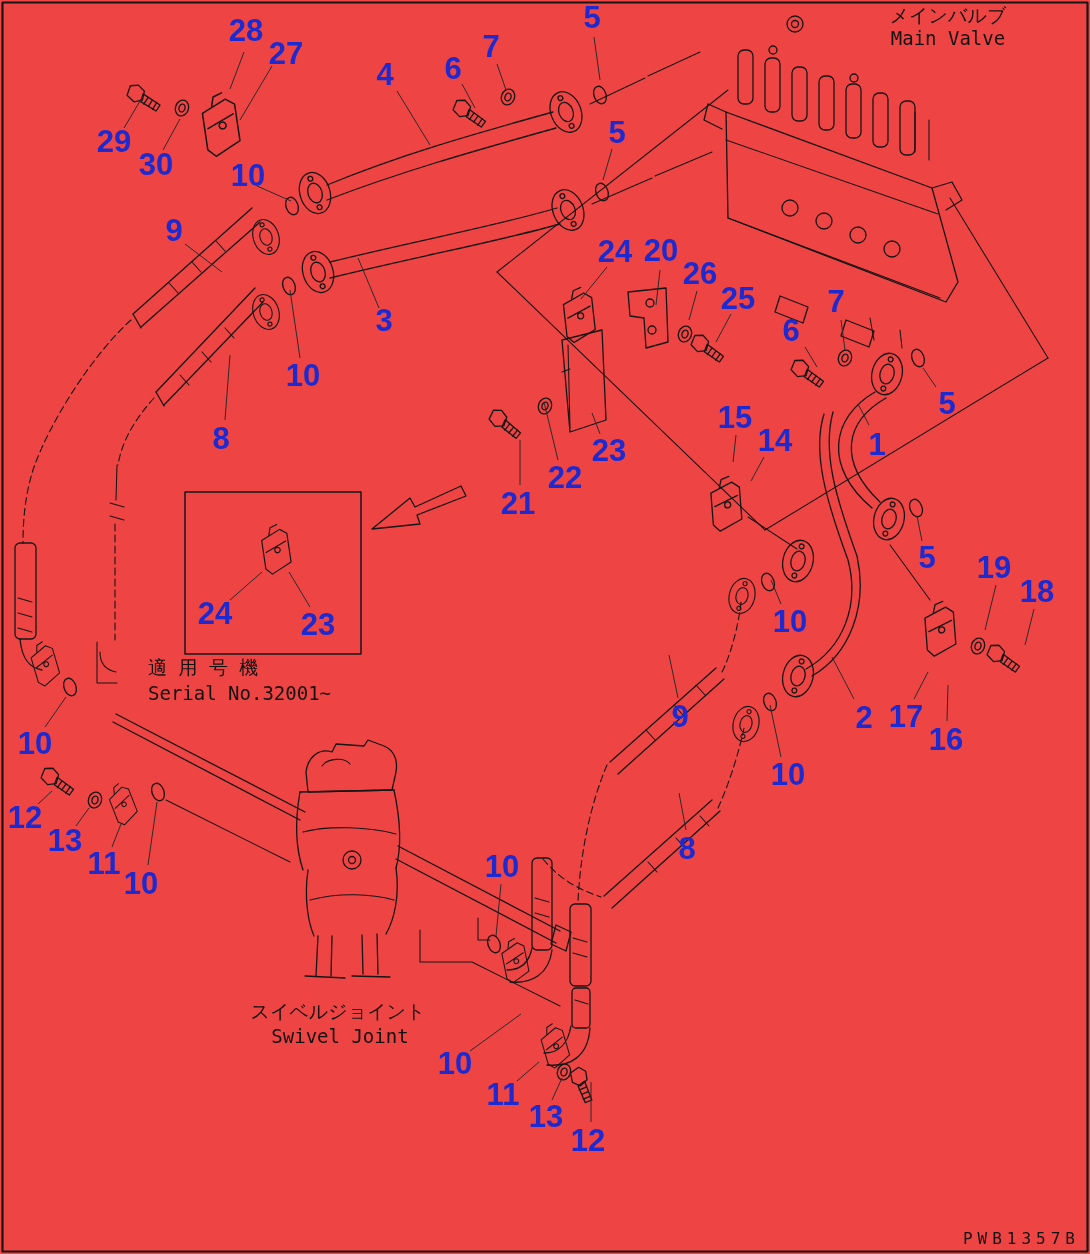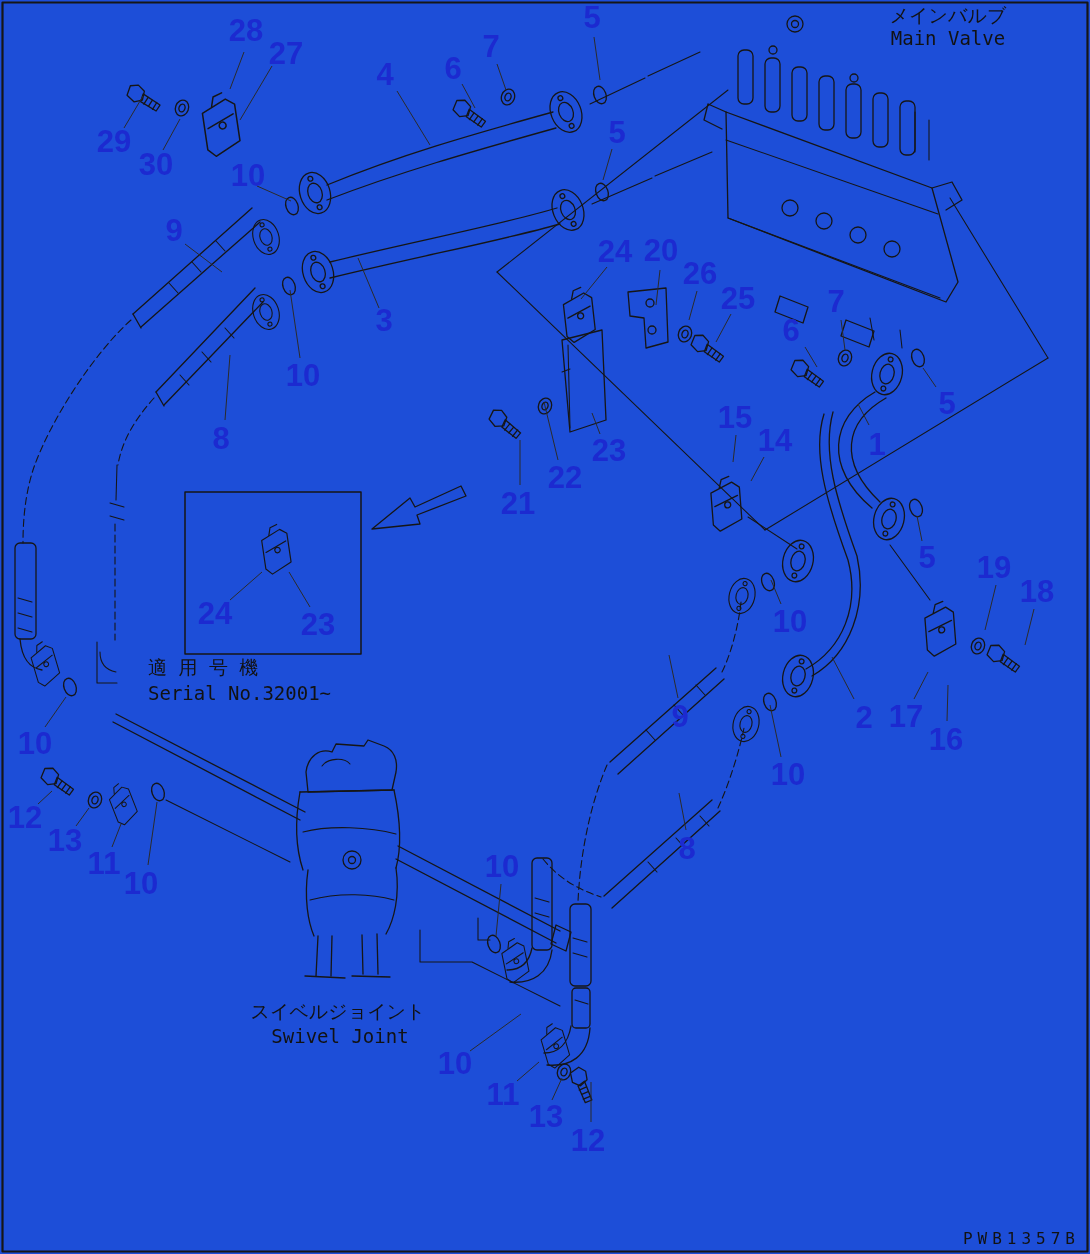--- a/index.html
+++ b/index.html
@@ -1,16 +1,16 @@
 <!DOCTYPE html>
 <html><head>
 <meta charset="utf-8">
 <style>
   html,body{margin:0;padding:0;background:#e8e8e8;}
-  .canvas{position:relative;width:1090px;height:1254px;background:#1d4ed8;overflow:hidden;margin:0 auto;}
+  .canvas{position:relative;width:1090px;height:1254px;background:#ef4444;overflow:hidden;margin:0 auto;}
   svg{position:absolute;left:0;top:0;}
   .art{stroke:#161616;fill:none;stroke-width:1.3;stroke-linecap:round;stroke-linejoin:round;}
   .thin{stroke-width:1.05;}
   .dash{stroke-dasharray:7 4;stroke-width:1.1;}
   .leader{stroke:#2b2b2b;stroke-width:1;}
   text.callout{font:700 31px "Liberation Sans", sans-serif;text-anchor:middle;dominant-baseline:central;}
   text.lbl{font:19px "DejaVu Sans Mono", monospace;fill:#121212;text-anchor:middle;}
   text.lbl-left{text-anchor:start;}
   text.lbl-end{text-anchor:end;letter-spacing:5px;font-size:16px;}
 </style>

